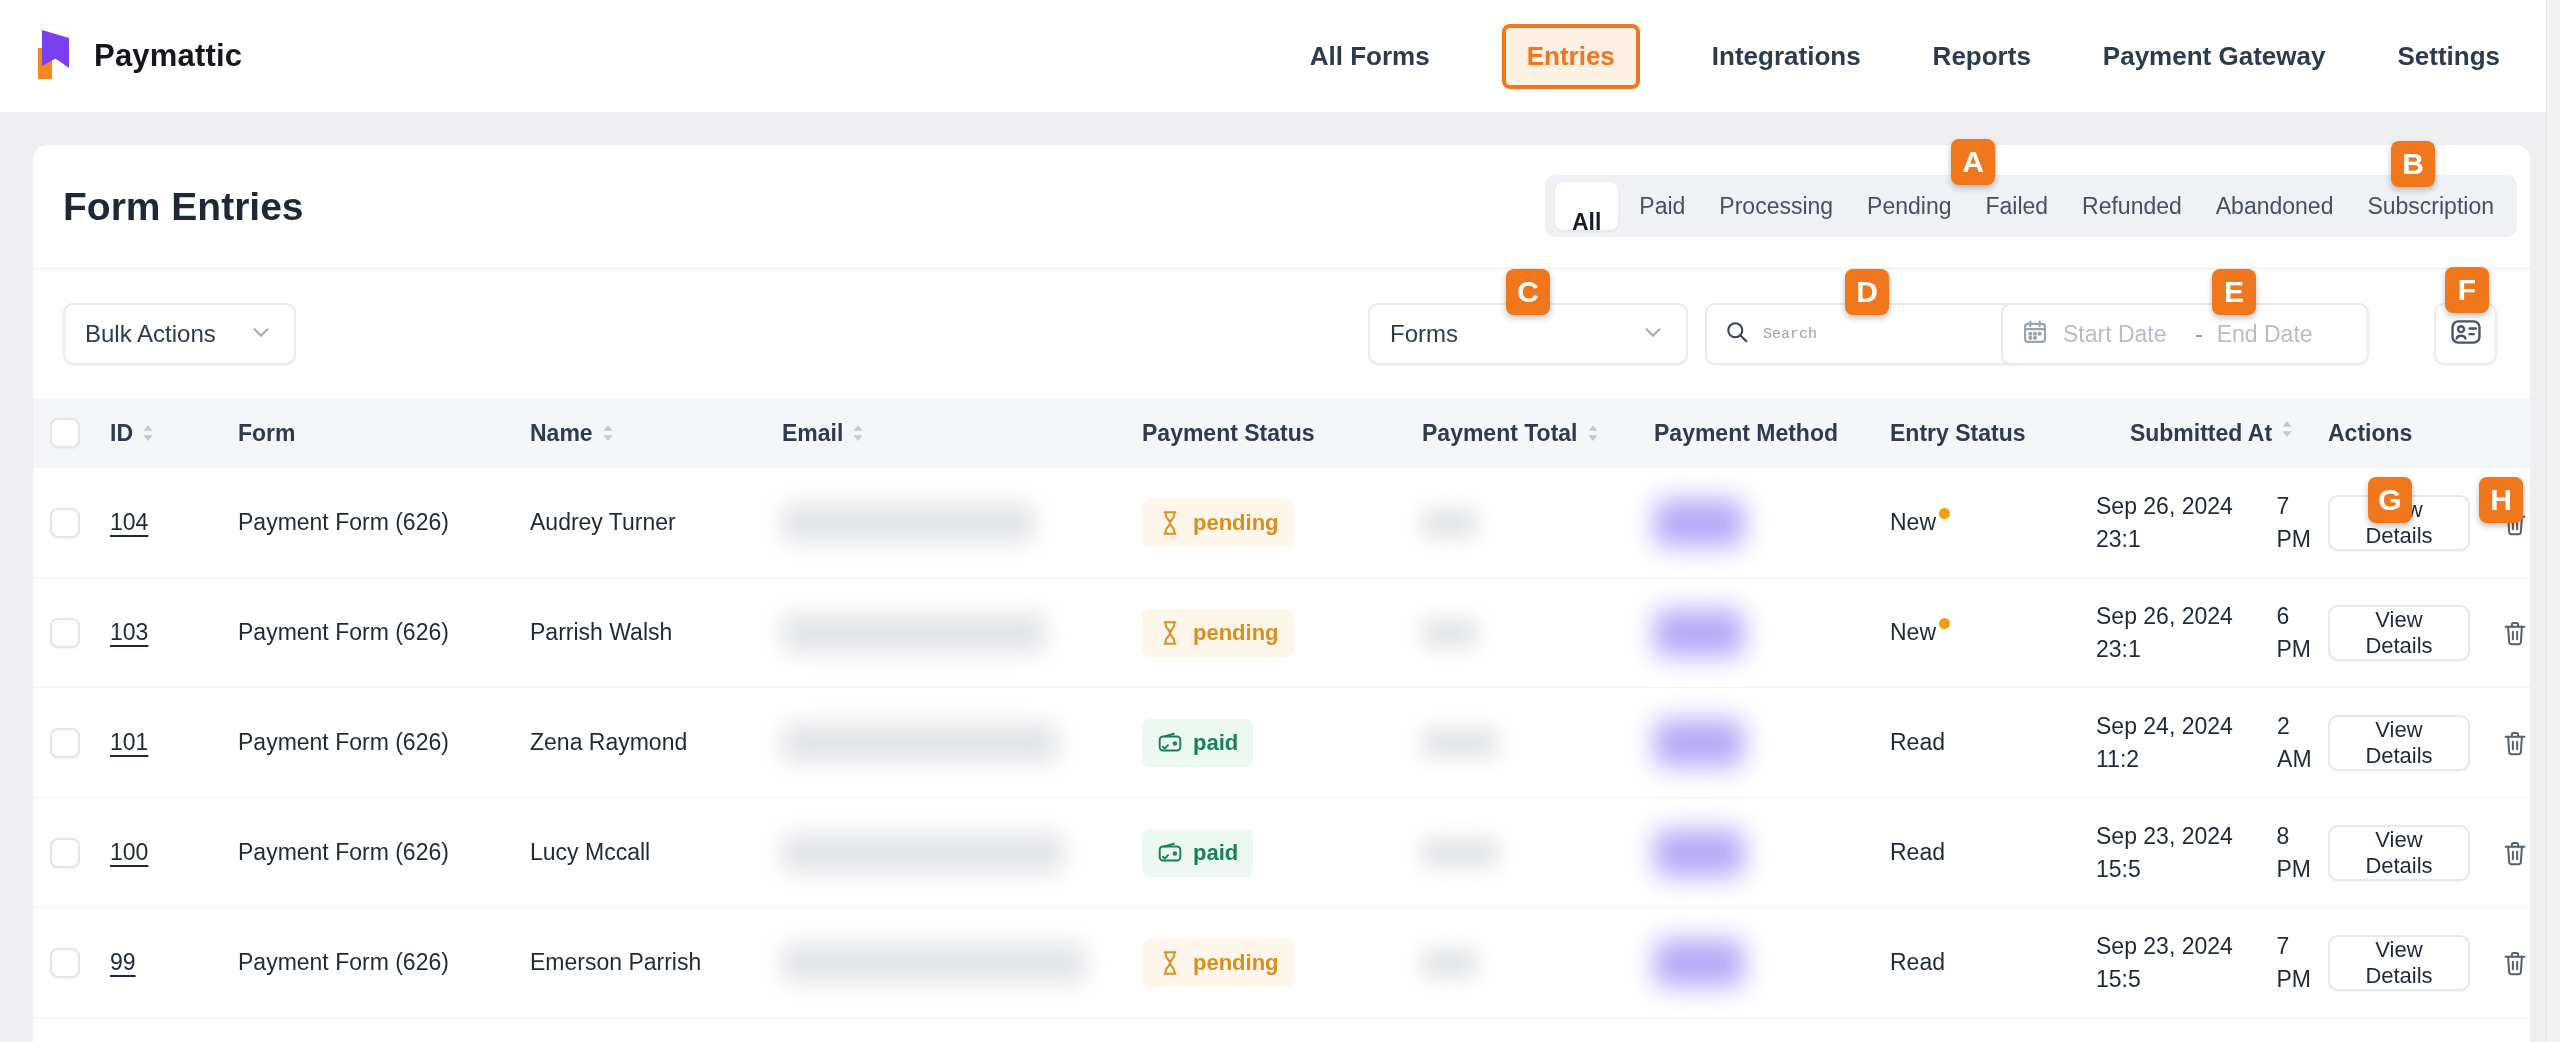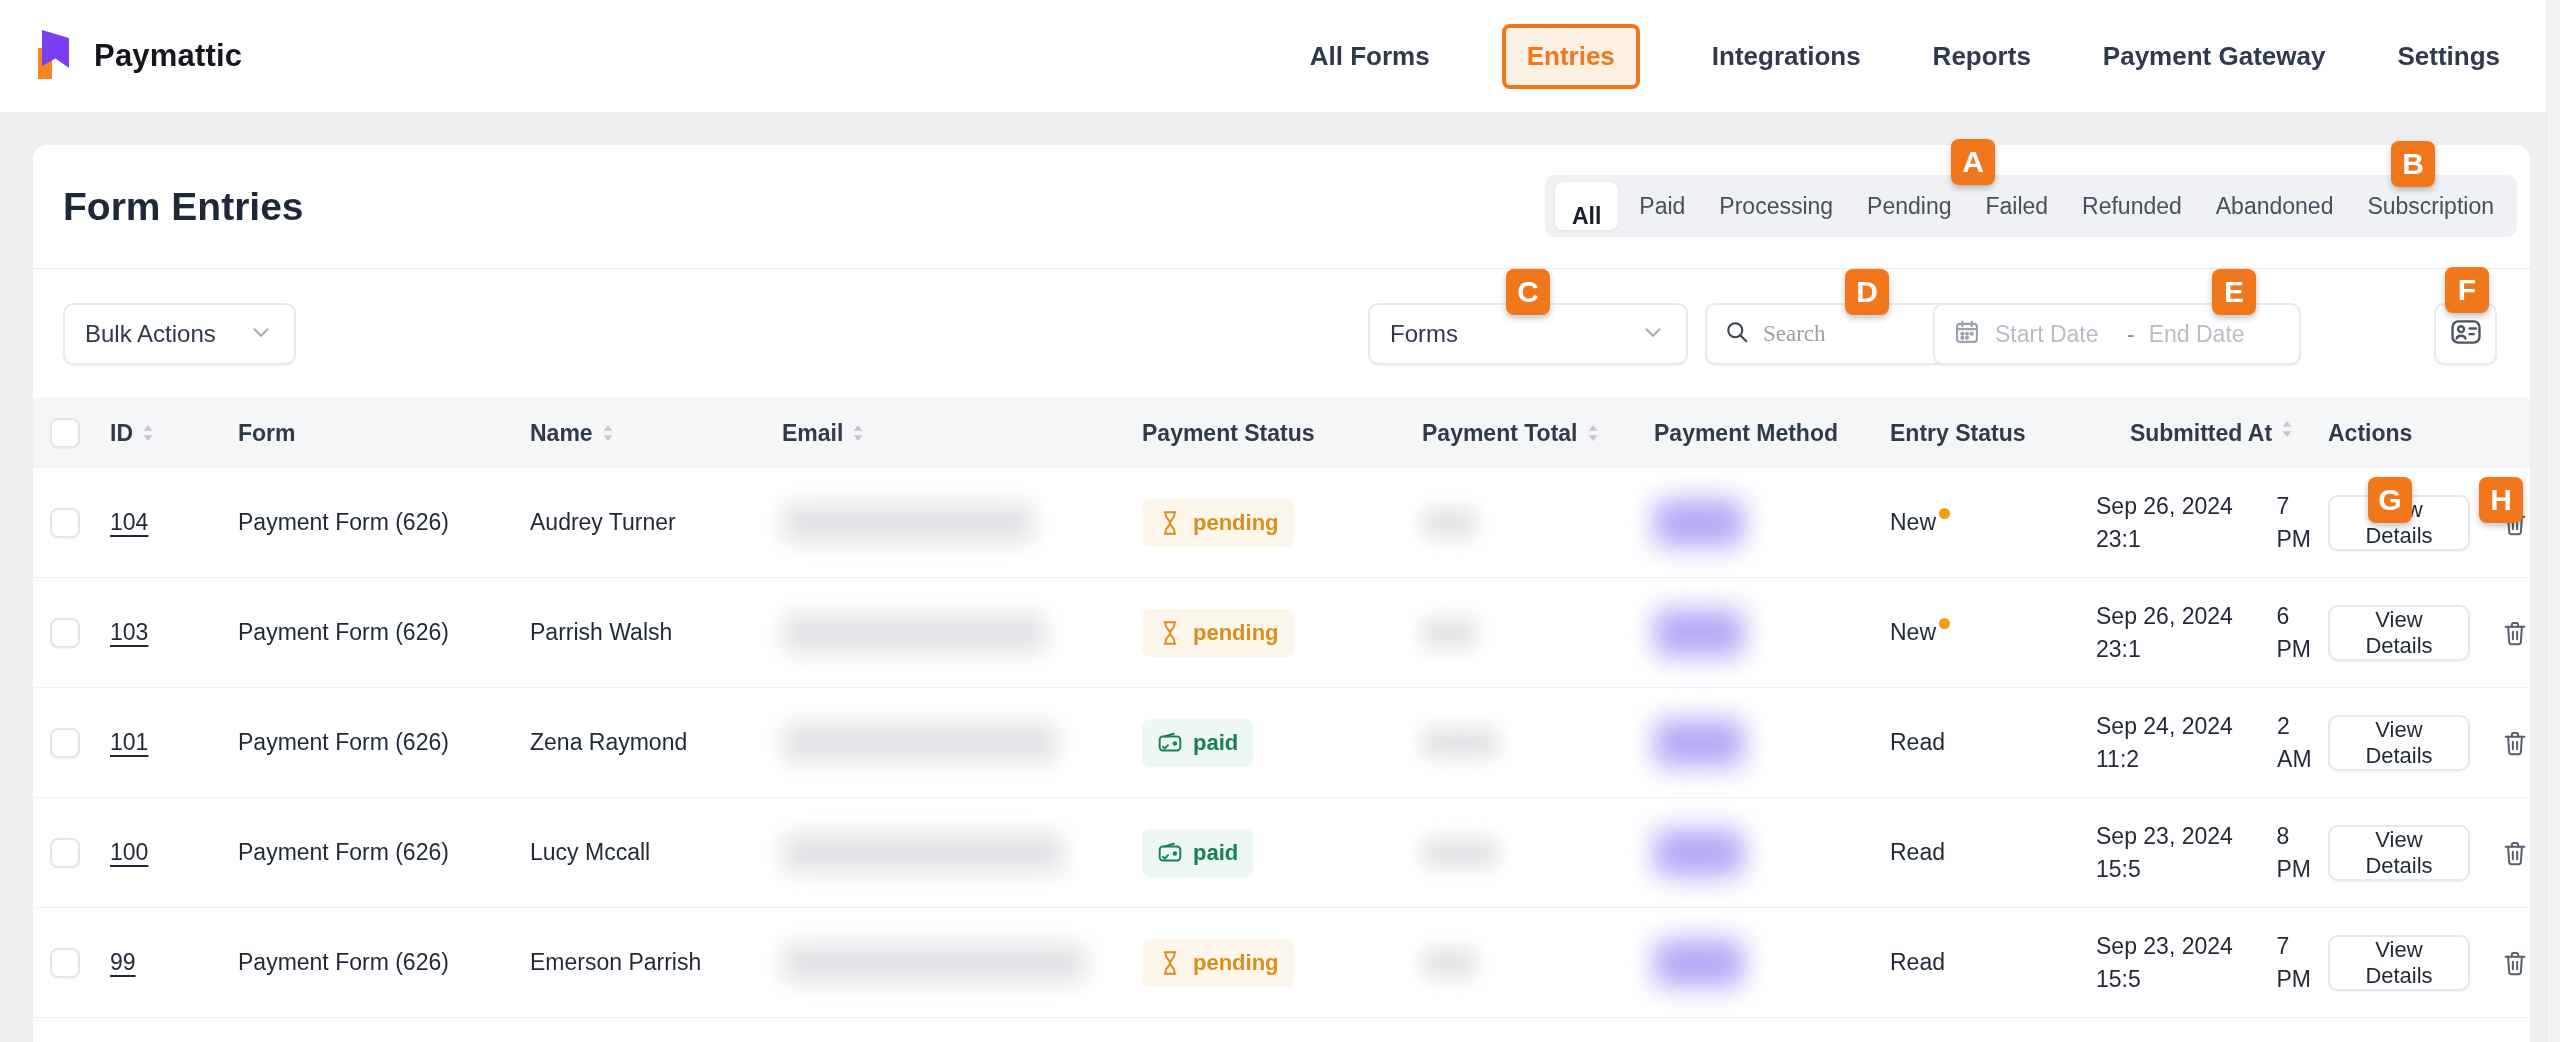--- a/index.html
+++ b/index.html
@@ -22,35 +22,35 @@
     background:#fff; border-radius:14px 14px 0 0; }
 
   .page-title { position:absolute; top:40px; left:30px; font-size:39px; font-weight:700; color:#1d2939; }
 
   
   .status-tabs { position:absolute; top:30px; left:1512px; width:972px; height:62px;
     background:#f0f1f4; border-radius:10px; display:flex; align-items:center;
     justify-content:space-between; padding:0 10px; }
   .status-tab { font-size:23px; color:#46505f; padding:0 13px; cursor:pointer; white-space:nowrap; }
   .status-tab.selected { background:#fff; border-radius:8px; height:48px; line-height:48px;
-    padding:10px 17px; color:#171e2a; font-weight:600; box-shadow:0 1px 3px rgba(16,24,40,.08); }
+    padding:16px 17px; color:#171e2a; font-weight:600; box-shadow:0 1px 3px rgba(16,24,40,.08); }
 
   .card-divider { position:absolute; top:123px; left:0; width:2497px; height:1px; background:#ececef; }
 
   
   .ctrl { position:absolute; top:158px; height:62px; background:#fff; border:2px solid #e7eaee;
     border-radius:10px; display:flex; align-items:center; box-shadow:0 1px 2px rgba(16,24,40,.04); }
   .bulk-dd { left:30px; width:233px; padding:12px 20px; justify-content:space-between; cursor:pointer; }
   .dd-label { font-size:24px; color:#2f3b4c; }
   .forms-dd { left:1335px; width:320px; padding:0 20px; justify-content:space-between; cursor:pointer; }
   .search-box { left:1672px; width:320px; padding:0 16px; gap:12px; }
-  .search-box input { border:none; outline:none; font-size:23px; color:#2f3b4c; width:230px;
-    font-family:Liberation Serif, serif; background:transparent; }
+  .search-box input { border:none; outline:none; font-size:15px; color:#2f3b4c; width:230px;
+    font-family:Liberation Mono, monospace; background:transparent; }
   .search-box input::placeholder { color:#9aa2ad; }
-  .date-box { left:1900px; width:368px; padding:0 18px; gap:14px; }
+  .date-box { left:1968px; width:368px; padding:0 18px; gap:14px; }
   .date-box input { border:none; outline:none; font-size:23px; color:#2f3b4c; width:118px;
     font-family:"Liberation Sans", sans-serif; background:transparent; }
   .date-box input::placeholder { color:#b7bdc7; }
   .date-sep { color:#8b93a0; font-size:23px; }
   .icon-btn { left:2401px; width:63px; height:62px; justify-content:center; cursor:pointer; }
 
   
   .table { position:absolute; top:253px; left:0; width:2497px; }
   .thead { display:flex; align-items:center; height:70px; background:#f5f6f8;
     font-size:23px; font-weight:600; color:#2f3a4b; }

